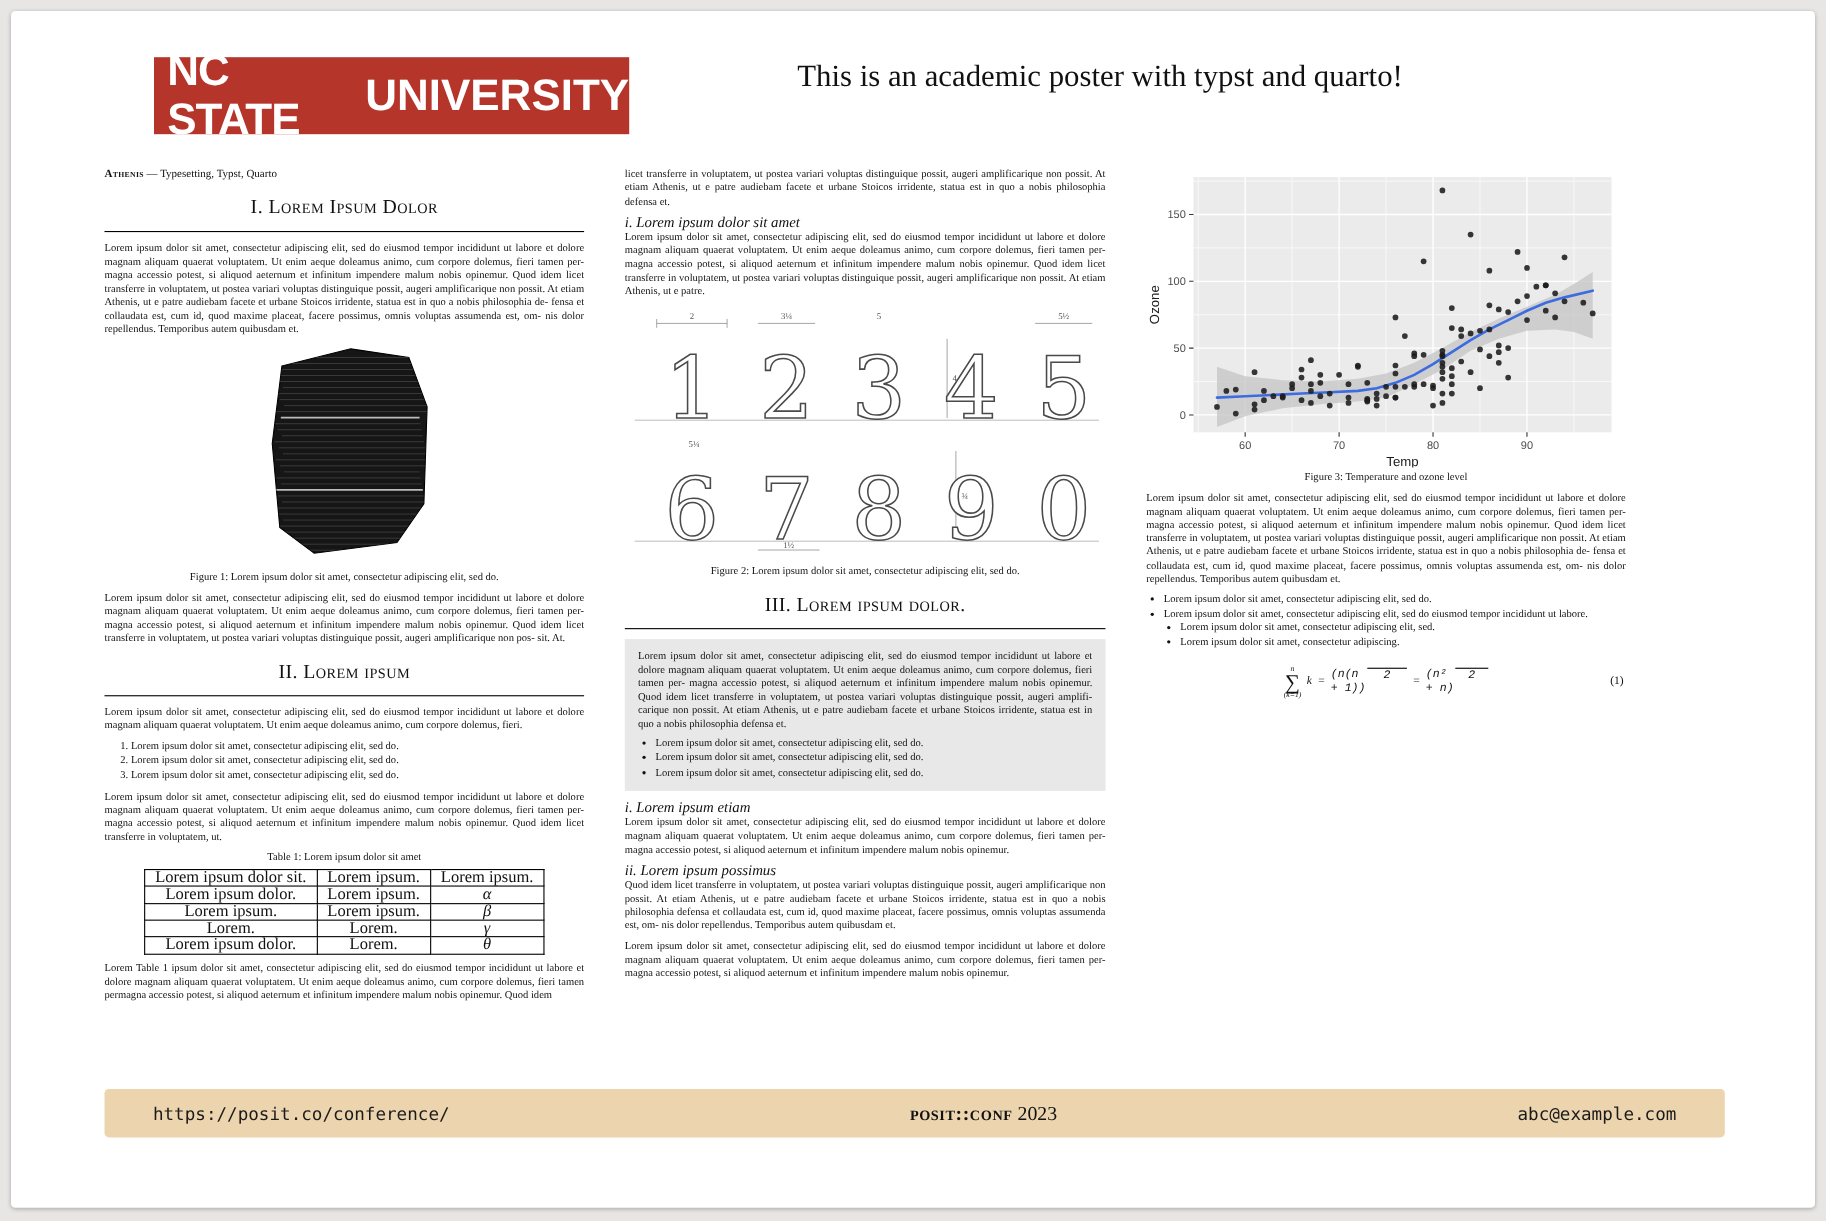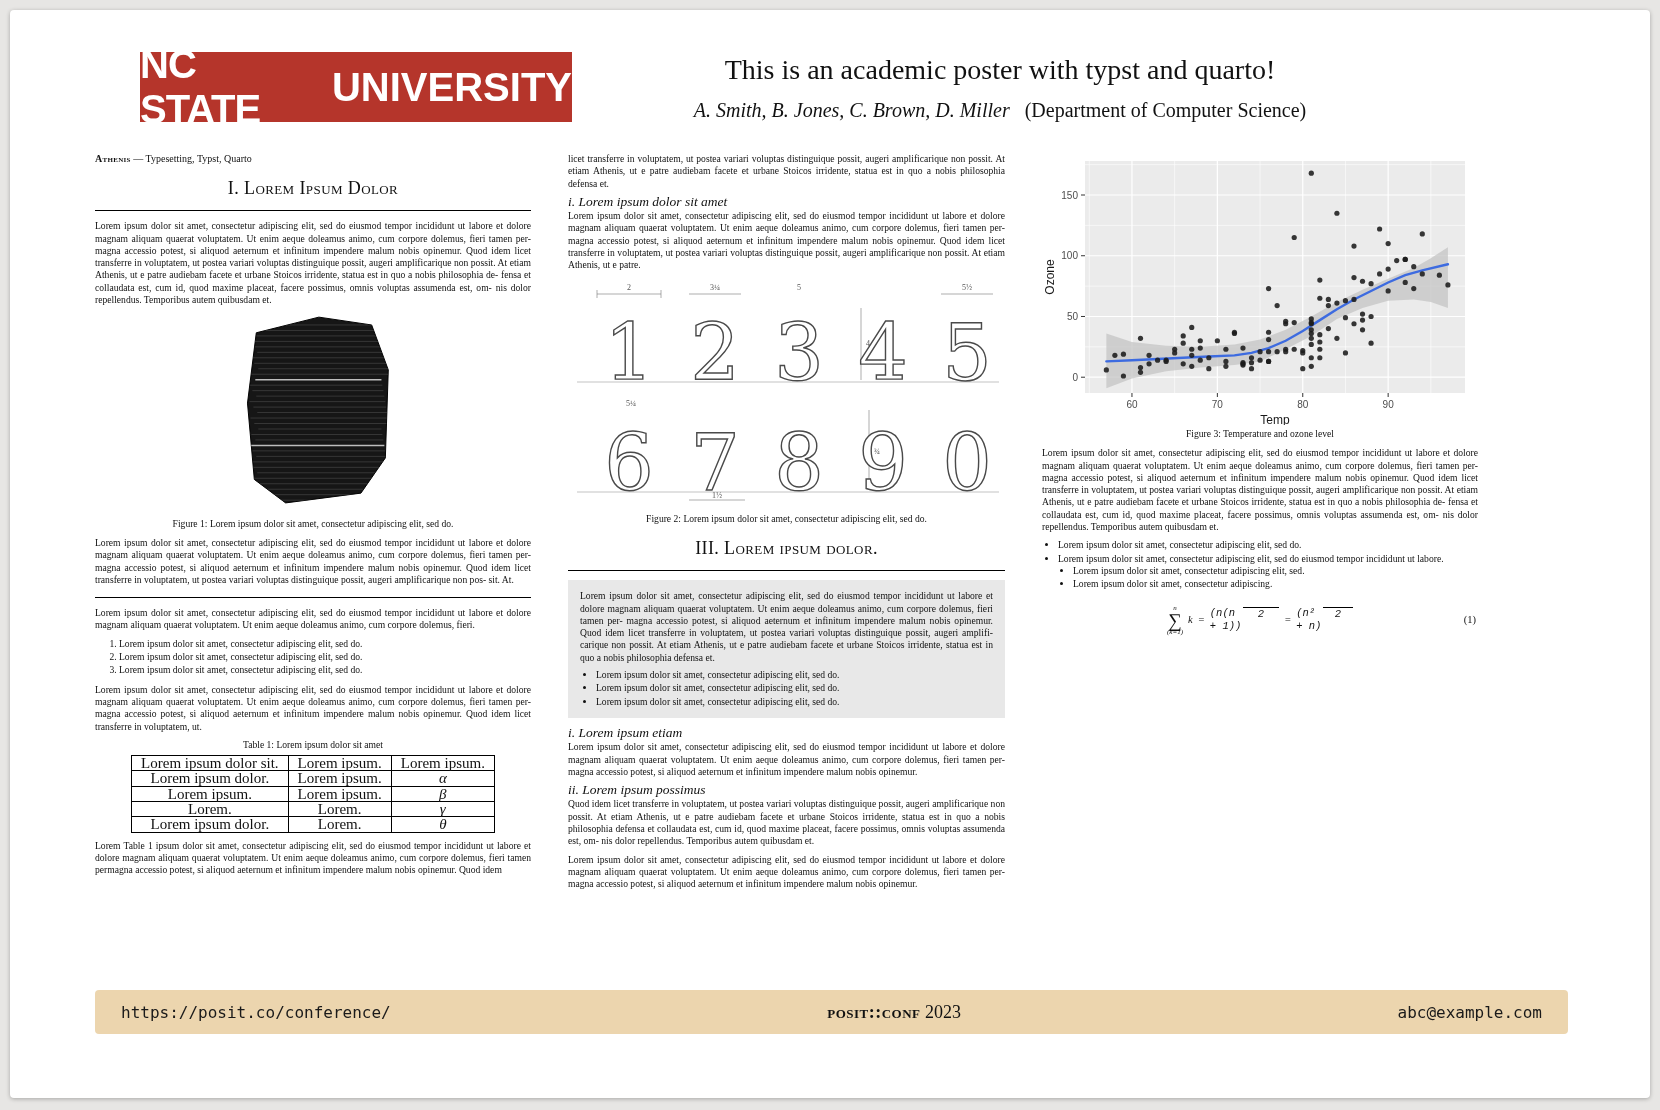--- a/index.html
+++ b/index.html
@@ -5,21 +5,21 @@
   * { margin:0; padding:0; box-sizing:border-box; }
   html,body { width:1660px; height:1110px; }
   body { background:#e7e6e4; font-family:"Liberation Serif", serif; color:#111; }
   .poster { position:relative; width:1640px; height:1088px; margin:10px auto 0; background:#ffffff;
             border-radius:4px; box-shadow:0 1px 4px rgba(0,0,0,.28); overflow:hidden; }
 
   
   .logo { position:absolute; left:130px; top:42px; width:432px; height:70px;
           display:flex; align-items:center; justify-content:center; gap:11px;
           font-family:"Liberation Sans", sans-serif; color:#fff; }
-  .logo .b { font-weight:800; font-size:40px; letter-spacing:-1px; }
+  .logo .b { font-weight:800; font-size:40px; letter-spacing:-1px;padding-left:12px; }
   .logo .l { font-weight:700; font-size:40px; letter-spacing:0px; }
   .title-block { position:absolute; left:560px; top:44px; width:860px; text-align:center; }
   .poster-title { font-size:28px; font-weight:500; margin-bottom:13px; }
   .authors-line { font-size:20px; }
   .authors-line .names { font-style:italic; }
   .authors-line .affil { font-style:normal; margin-left:10px; }
 
   
   .columns { position:absolute; left:85px; top:143px; width:1384px;
              display:grid; grid-template-columns:436px 437px 436px; column-gap:37px; }
@@ -58,40 +58,36 @@
   .eqnum { position:absolute; right:2px; top:50%; transform:translateY(-50%); font-style:normal; }
 
   
   #chart { display:block; margin:0 0 2px; }
   #chart text { font-family:"Liberation Sans", sans-serif; }
   #fig2-svg text.dim { font-family:"Liberation Serif", serif; }
 
   
   .footer { position:absolute; left:85px; bottom:64px; width:1473px; height:44px;
             border-radius:4px; display:flex; align-items:center; justify-content:space-between;
-            padding:0 26px; }
+            padding:0 44px; }
   .footer .mono { font-family:"DejaVu Sans Mono", monospace; font-size:16px; color:#1a1a1a; }
   .footer .center { font-size:18px; }
   .footer .center .sc { font-variant:small-caps; font-weight:600; letter-spacing:.5px; }
 </style>
 </head>
 <body>
 
 <div class="poster">
 
   <div class="logo" id="logo" style="background: rgb(181, 53, 43);">
     <span class="b">NC STATE</span>
     <span class="l">UNIVERSITY</span>
   </div>
   <div class="title-block">
     <div class="poster-title">This is an academic poster with typst and quarto!</div>
-    <div class="authors-line">
-      <span class="names">A. Smith, B. Jones, C. Brown, D. Miller</span>
-      <span class="affil">(Department of Computer Science)</span>
-    </div>
   </div>
 
   <div class="columns">
 
     <div class="col">
       <div class="kw-line">
         <span class="kw-label">Athenis</span>
         <span>—</span>
         <span>Typesetting, Typst, Quarto</span>
       </div>
@@ -141,20 +137,21 @@
               <line x1="34" x2="162" y1="180" y2="180" stroke="#6f6f6f" stroke-width="0.7" opacity="0.55"></line>
               <line x1="27" x2="163" y1="185.6" y2="185.6" stroke="#6f6f6f" stroke-width="0.7" opacity="0.55"></line>
               <line x1="31" x2="164" y1="191.2" y2="191.2" stroke="#6f6f6f" stroke-width="0.7" opacity="0.55"></line>
             </g>
         </svg>
       </div>
       <div class="fig-caption">Figure 1:  Lorem ipsum dolor sit amet, consectetur adipiscing elit, sed do.</div>
 
       <p class="para">Lorem ipsum dolor sit amet, consectetur adipiscing elit, sed do eiusmod tempor incididunt ut labore et dolore magnam aliquam quaerat voluptatem. Ut enim aeque doleamus animo, cum corpore dolemus, fieri tamen per- magna accessio potest, si aliquod aeternum et infinitum impendere malum nobis opinemur. Quod idem licet transferre in voluptatem, ut postea variari voluptas distinguique possit, augeri amplificarique non pos- sit. At.</p>
 
+      <div class="section-heading">II. Lorem ipsum</div>
       <div class="section-rule"></div>
       <p class="para">Lorem ipsum dolor sit amet, consectetur adipiscing elit, sed do eiusmod tempor incididunt ut labore et dolore magnam aliquam quaerat voluptatem. Ut enim aeque doleamus animo, cum corpore dolemus, fieri.</p>
       <ol class="numlist">
         <li>Lorem ipsum dolor sit amet, consectetur adipiscing elit, sed do.</li>
         <li>Lorem ipsum dolor sit amet, consectetur adipiscing elit, sed do.</li>
         <li>Lorem ipsum dolor sit amet, consectetur adipiscing elit, sed do.</li>
       </ol>
       <p class="para">Lorem ipsum dolor sit amet, consectetur adipiscing elit, sed do eiusmod tempor incididunt ut labore et dolore magnam aliquam quaerat voluptatem. Ut enim aeque doleamus animo, cum corpore dolemus, fieri tamen per- magna accessio potest, si aliquod aeternum et infinitum impendere malum nobis opinemur. Quod idem licet transferre in voluptatem, ut.</p>
 
       <div class="tbl-caption">Table 1:  Lorem ipsum dolor sit amet</div>

